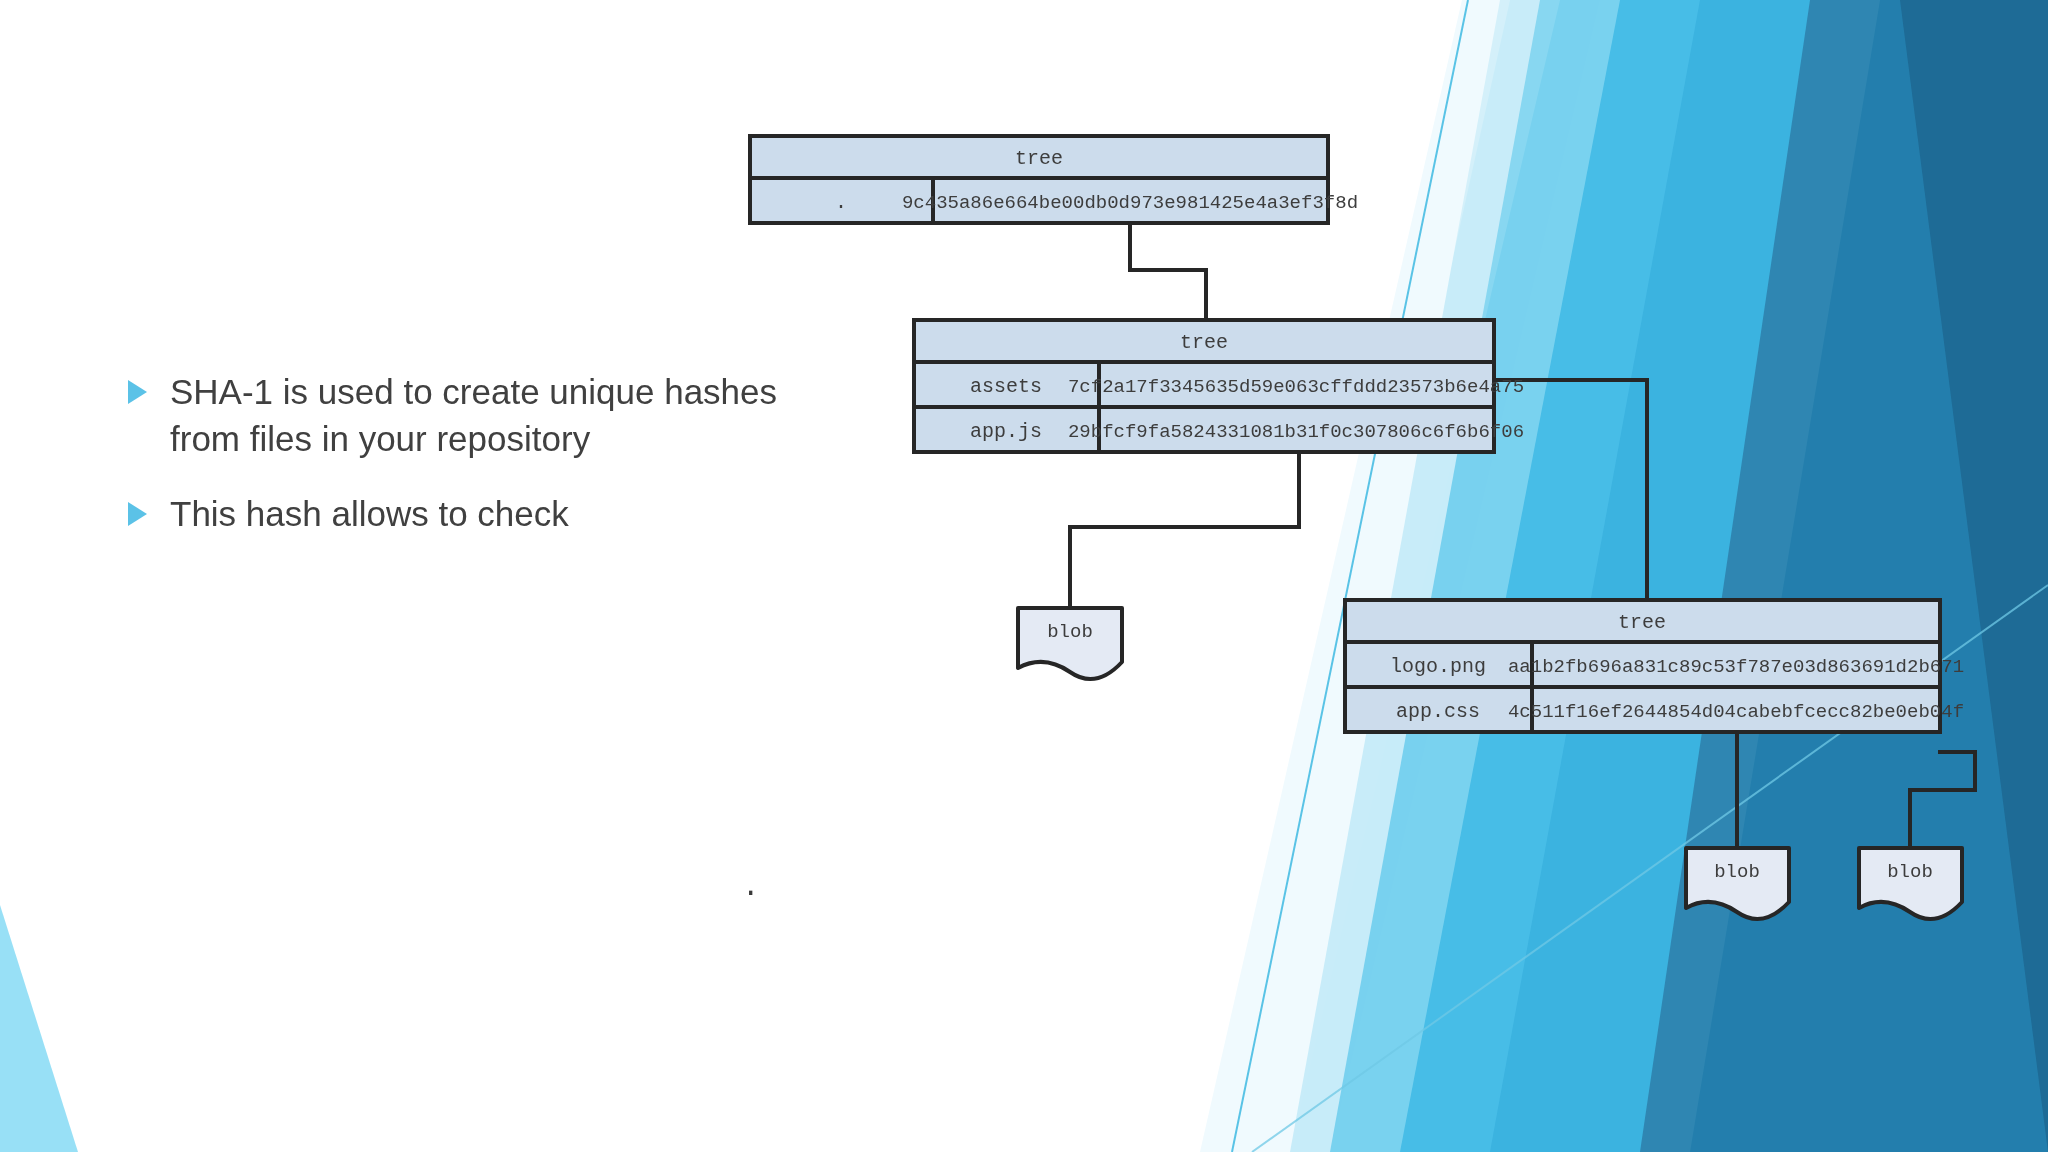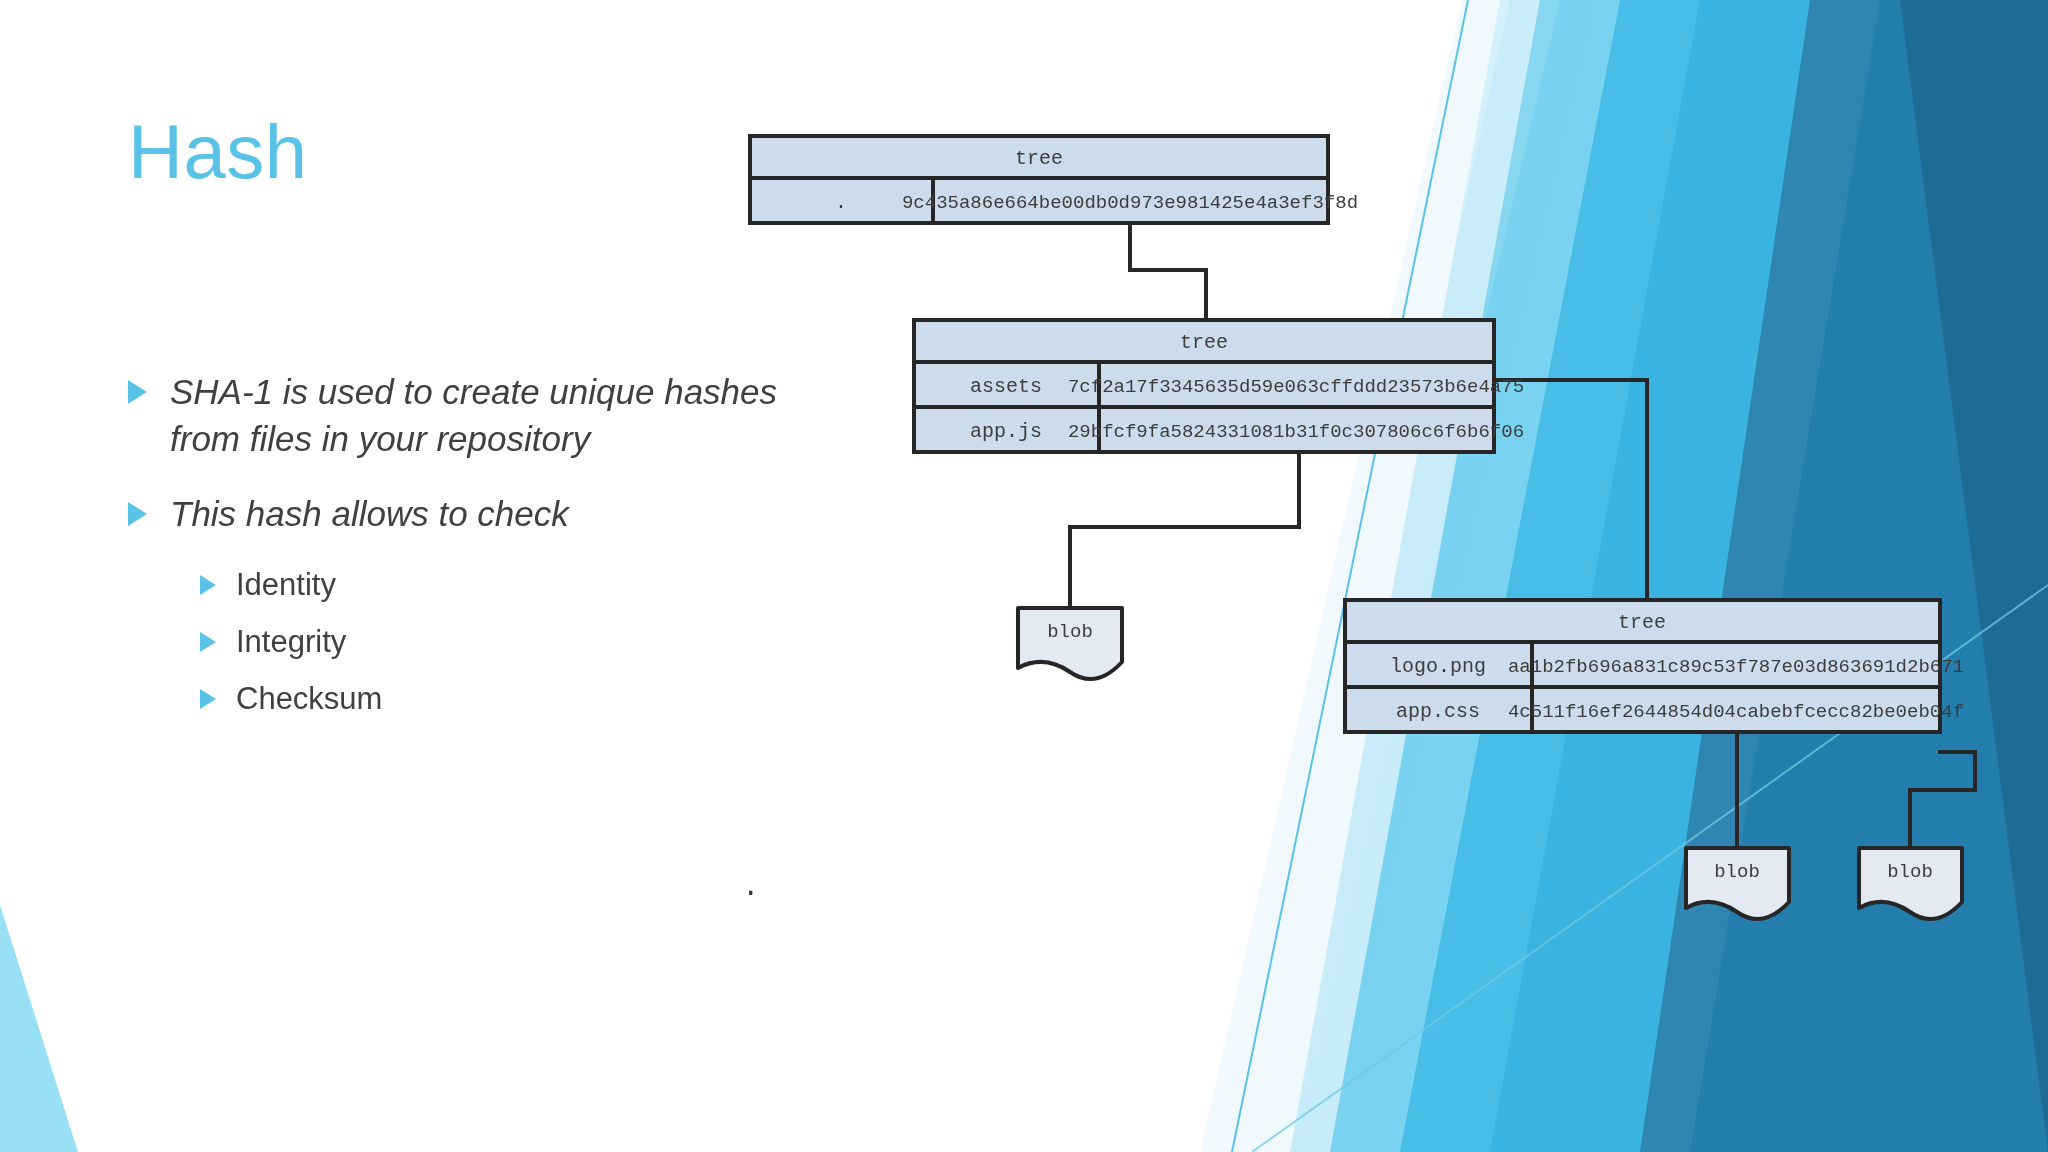--- a/index.html
+++ b/index.html
@@ -52,21 +52,20 @@
     border-left:19px solid #5BC2E7;
     border-top:12px solid transparent;
     border-bottom:12px solid transparent;
     margin-top:12px;
     margin-right:23px;
   }
   .b1 .txt{
     font-size:35px;
     line-height:47px;
     color:#404040;
-    font-style:italic;
   }
   .sub{
     margin-left:72px;
   }
   .b2{
     display:flex;
     align-items:flex-start;
     margin-bottom:17px;
   }
   .b2 .tri{
@@ -124,48 +123,33 @@
 
     <polygon points="1510,0 1620,0 1400,1152 1255,1152" fill="#7ED4F0" opacity="0.92"></polygon>
 
     <polygon points="1480,0 1540,0 1330,1152 1215,1152" fill="#CFEEFA" opacity="0.9"></polygon>
     <polygon points="1462,0 1500,0 1290,1152 1200,1152" fill="#F0FAFE"></polygon>
 
     <line x1="1468" y1="0" x2="1232" y2="1152" stroke="#59C3E6" stroke-width="2"></line>
     <line x1="1252" y1="1152" x2="2048" y2="585" stroke="#6FC9E6" stroke-width="2" opacity="0.75"></line>
   </svg>
 
-  <div id="title">Hash</div>
 
   <div id="bullets">
 
     <div class="b1">
       <span class="tri"></span>
       <span class="txt">SHA-1 is used to create unique hashes from files in your repository</span>
     </div>
 
     <div class="b1">
       <span class="tri"></span>
       <span class="txt">This hash allows to check</span>
     </div>
 
-    <div class="sub">
-      <div class="b2">
-        <span class="tri"></span>
-        <span class="txt">Identity</span>
-      </div>
-      <div class="b2">
-        <span class="tri"></span>
-        <span class="txt">Integrity</span>
-      </div>
-      <div class="b2">
-        <span class="tri"></span>
-        <span class="txt">Checksum</span>
-      </div>
-    </div>
 
   </div>
 
   <div id="dirtree">
     <div>.</div>
     
     
     
     
   </div>

